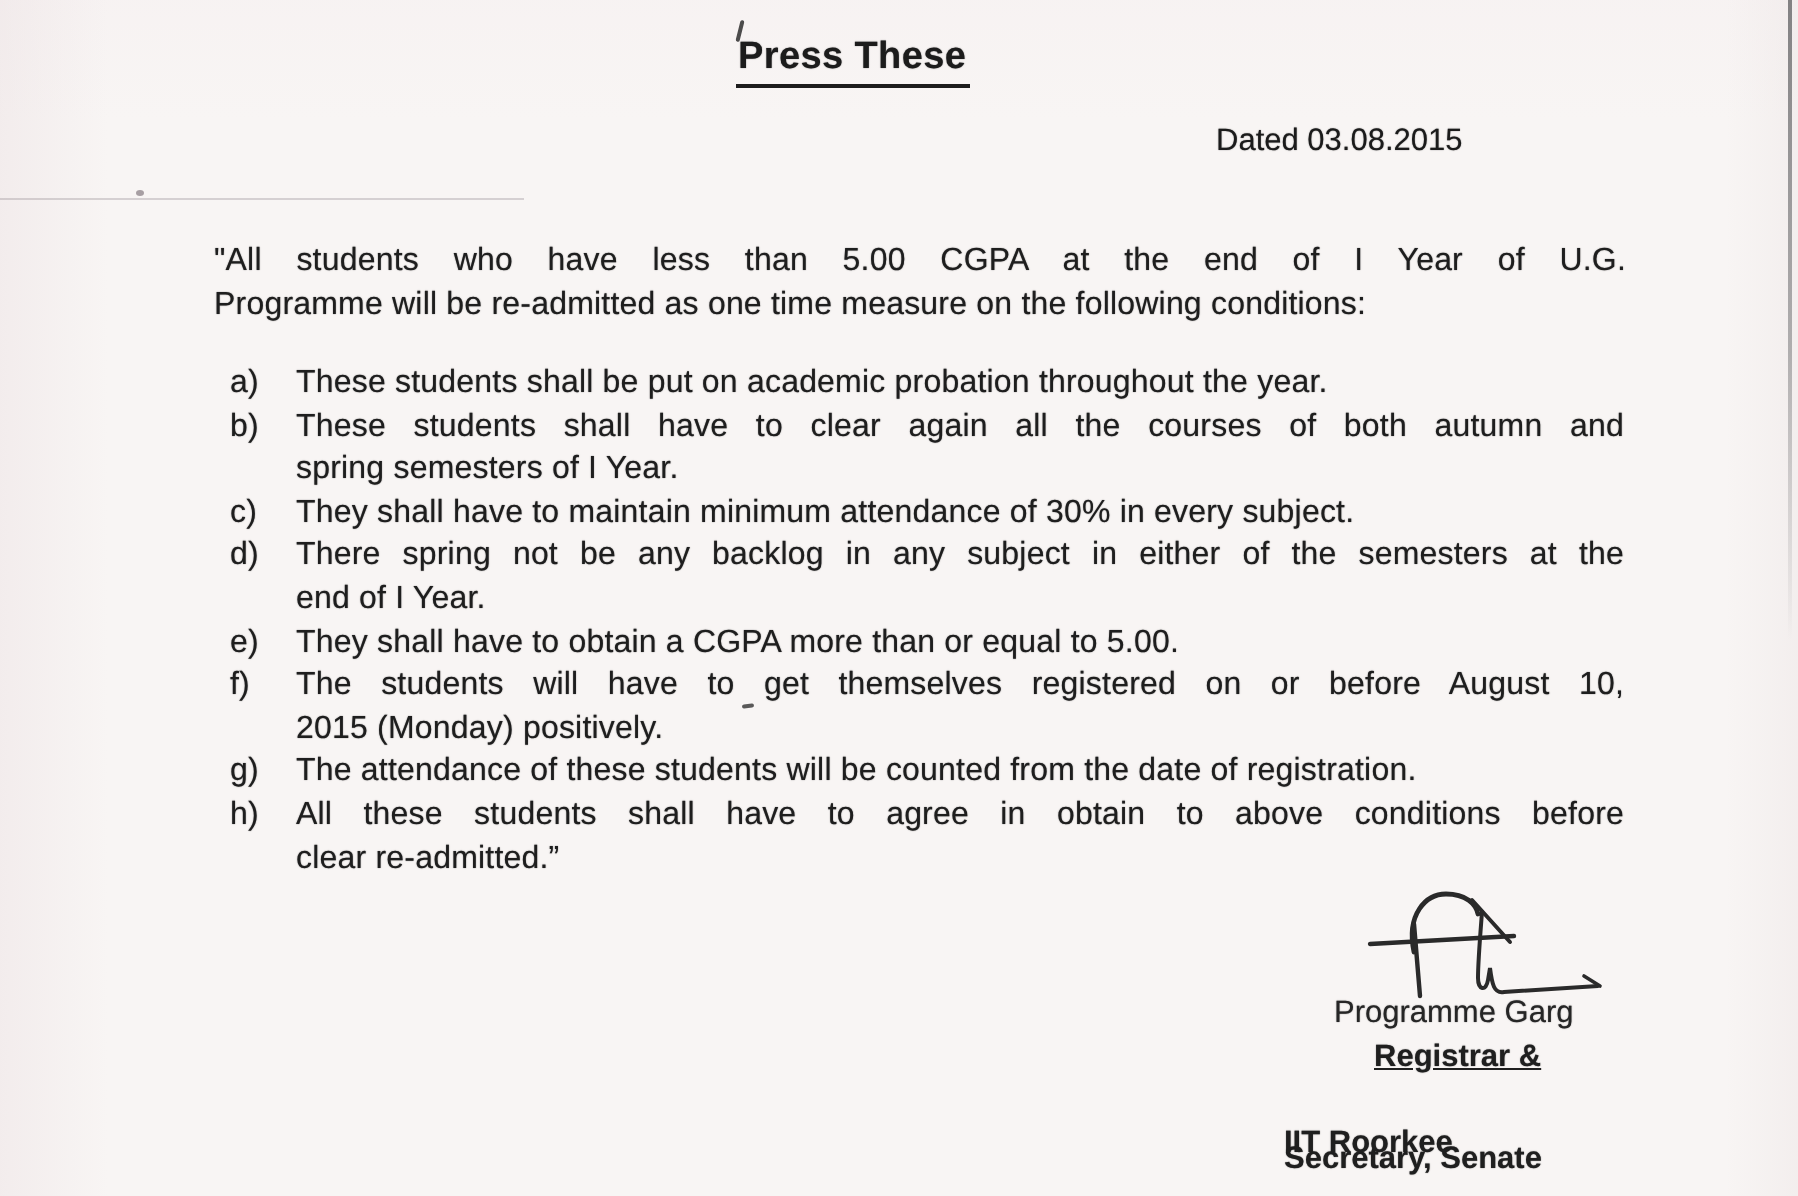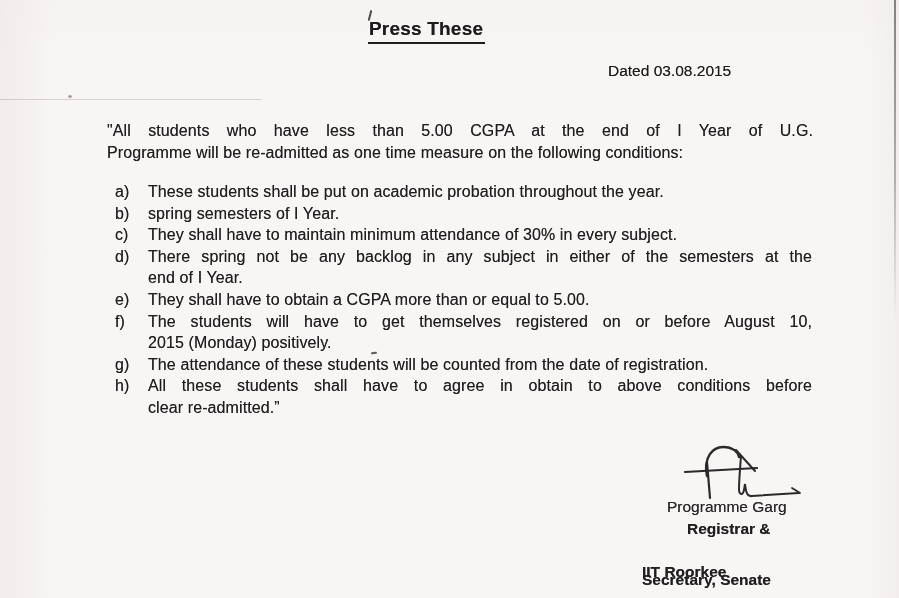--- a/index.html
+++ b/index.html
@@ -47,21 +47,21 @@
   }
   .cond-row{ display:flex; align-items:flex-start; }
   .cond-marker{ flex:0 0 33px; width:33px; }
   .cond-text{ width:664px; }
   .jl{ text-align:justify; text-align-last:justify; text-justify:inter-word; }
   .ll{ white-space:nowrap; }
 
   .sig-block{ position:absolute; font-size:15.5px; }
   .sig-name{ left:667px; top:498px; color:#262626; }
   .sig-bold{ font-weight:bold; color:#1f1f1f; }
-  .sig-t1{ left:687px; top:520px; }
+  .sig-t1{ left:687px; top:520px;text-decoration:underline; }
   .sig-t2{ left:642px; top:571px; }
   .sig-t3{ left:642px; top:563px; }
 
   .signature-svg{ position:absolute; left:683px; top:443px; }
 
   .scan-edge{
     position:absolute; left:894px; top:0; width:2px; height:320px;
     background:linear-gradient(180deg, rgba(110,110,112,0.85) 0%, rgba(120,120,122,0.55) 55%, rgba(130,130,132,0) 100%);
   }
   .scan-streak{
@@ -94,20 +94,21 @@
   <div class="conds">
     <div class="cond-row">
       <div class="cond-marker ink">a)</div>
       <div class="cond-text">
         <div class="ll ink">These students shall be put on academic probation throughout the year.</div>
       </div>
     </div>
     <div class="cond-row">
       <div class="cond-marker ink">b)</div>
       <div class="cond-text">
+        <div class="jl ink">These students shall have to clear again all the courses of both autumn and</div>
         <div class="ll ink">spring semesters of I Year.</div>
       </div>
     </div>
     <div class="cond-row">
       <div class="cond-marker ink">c)</div>
       <div class="cond-text">
         <div class="ll ink">They shall have to maintain minimum attendance of 30% in every subject.</div>
       </div>
     </div>
     <div class="cond-row">

